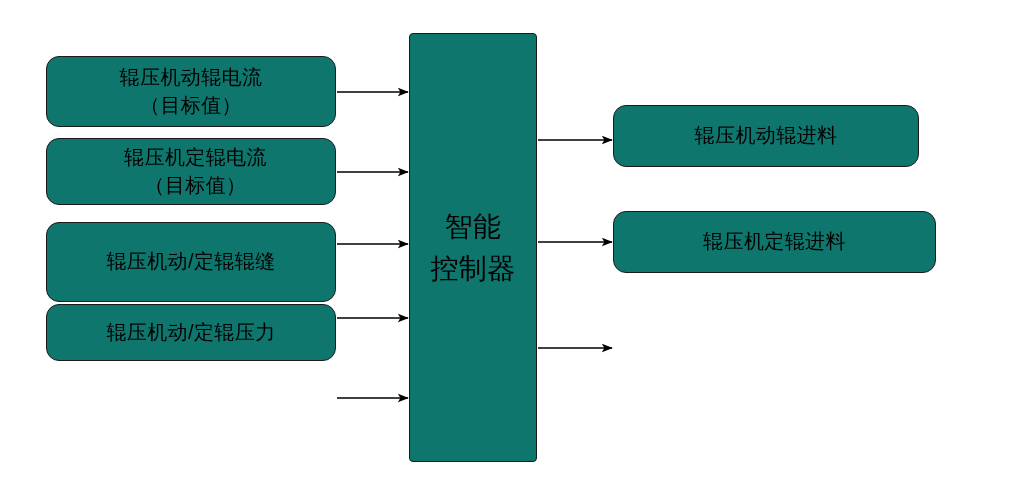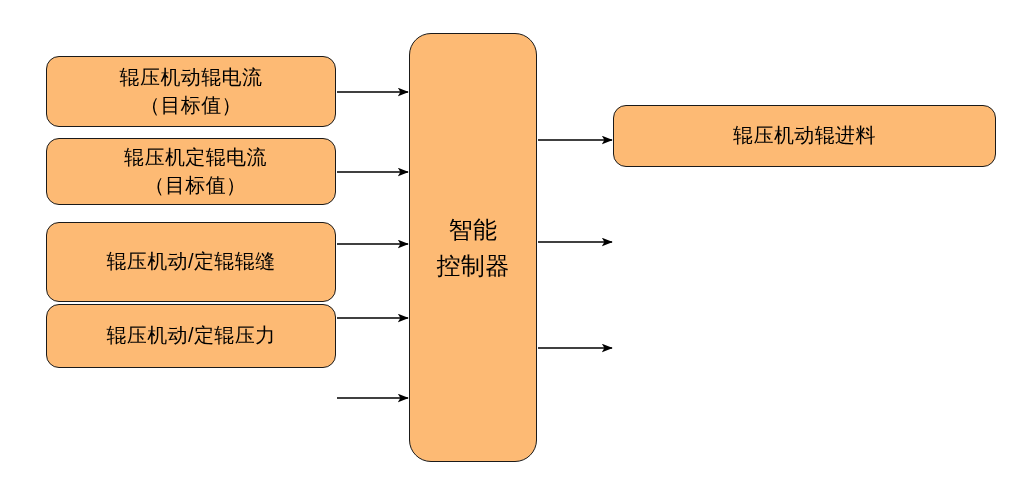--- a/index.html
+++ b/index.html
@@ -15,55 +15,55 @@
     width: 1031px;
     height: 493px;
     background: #ffffff;
     overflow: hidden;
   }
   .node {
     position: absolute;
     box-sizing: border-box;
     border: 1.6px solid #1a1a1a;
     border-radius: 13px;
-    background: #fdba74;
+    background: #0f766e;
     display: flex;
     align-items: center;
     justify-content: center;
     text-align: center;
     color: #000000;
     font-size: 20px;
     line-height: 1.38;
     letter-spacing: 0.4px;
     white-space: pre-line;
   }
   .node-label {
     display: block;
     white-space: pre-line;
   }
   
   .input-1 { left: 46px;  top: 56px;  width: 290px; height: 71px; }
   .input-2 { left: 46px;  top: 138px; width: 290px; height: 67px; padding-left: 9px; }
   .input-3 { left: 46px;  top: 222px; width: 290px; height: 80px; }
-  .input-4 { left: 46px;  top: 304px; width: 290px; height: 64px; }
+  .input-4 { left: 46px;  top: 304px; width: 290px; height: 57px; }
   .input-5 { left: 46px;  top: 385px; width: 290px; height: 63px; }
 
   
   .controller {
     left: 409px;
     top: 33px;
     width: 128px;
     height: 429px;
-    border-radius: 22px;
-    font-size: 24px;
+    border-radius: 4px;
+    font-size: 28px;
     line-height: 1.5;
   }
 
   
-  .output-1 { left: 613px; top: 105px; width: 383px; height: 62px; }
+  .output-1 { left: 613px; top: 105px; width: 306px; height: 62px; }
   .output-2 { left: 613px; top: 211px; width: 323px; height: 62px; }
   .output-3 { left: 613px; top: 318px; width: 323px; height: 62px; }
 
   .edges {
     position: absolute;
     left: 0;
     top: 0;
     width: 1031px;
     height: 493px;
     pointer-events: none;
@@ -108,14 +108,17 @@
   </div>
 
   <div class="node controller">
     <span class="node-label">智能
 控制器</span>
   </div>
 
   <div class="node output-1">
     <span class="node-label">辊压机动辊进料</span>
   </div>
+  <div class="node output-2">
+    <span class="node-label">辊压机定辊进料</span>
+  </div>
 
 </div>
 
 </body></html>

